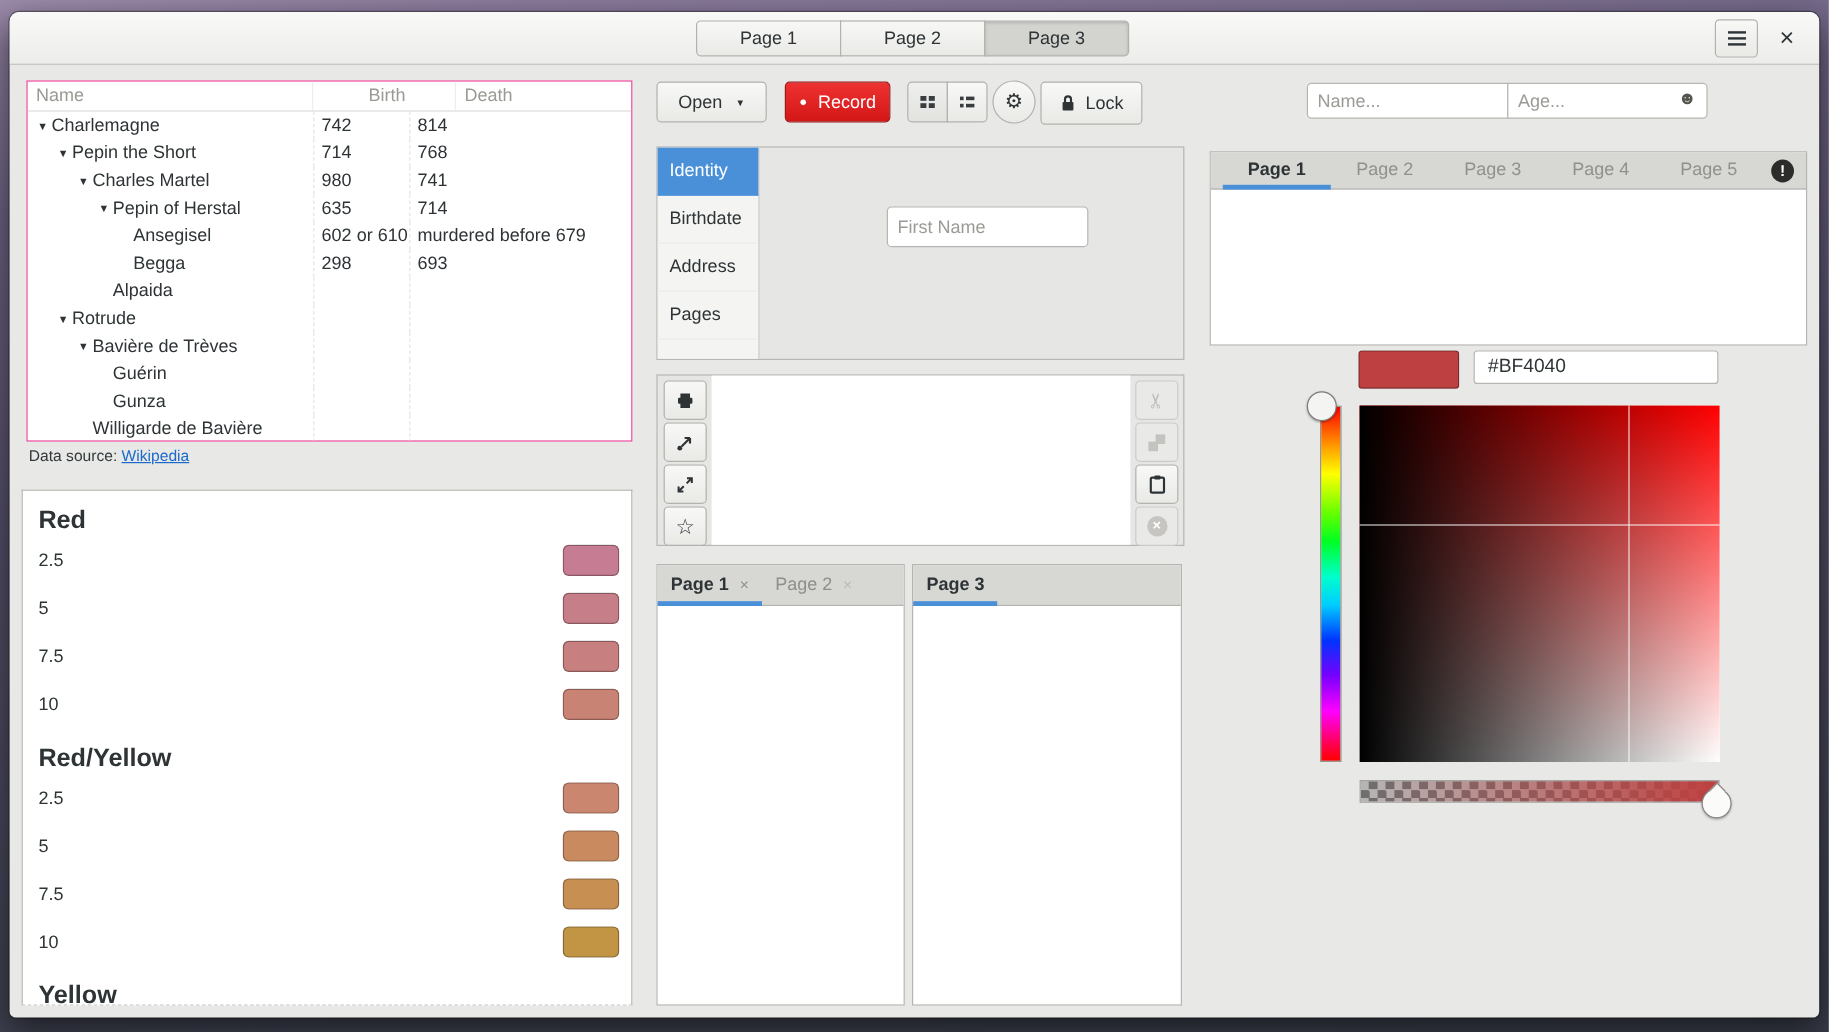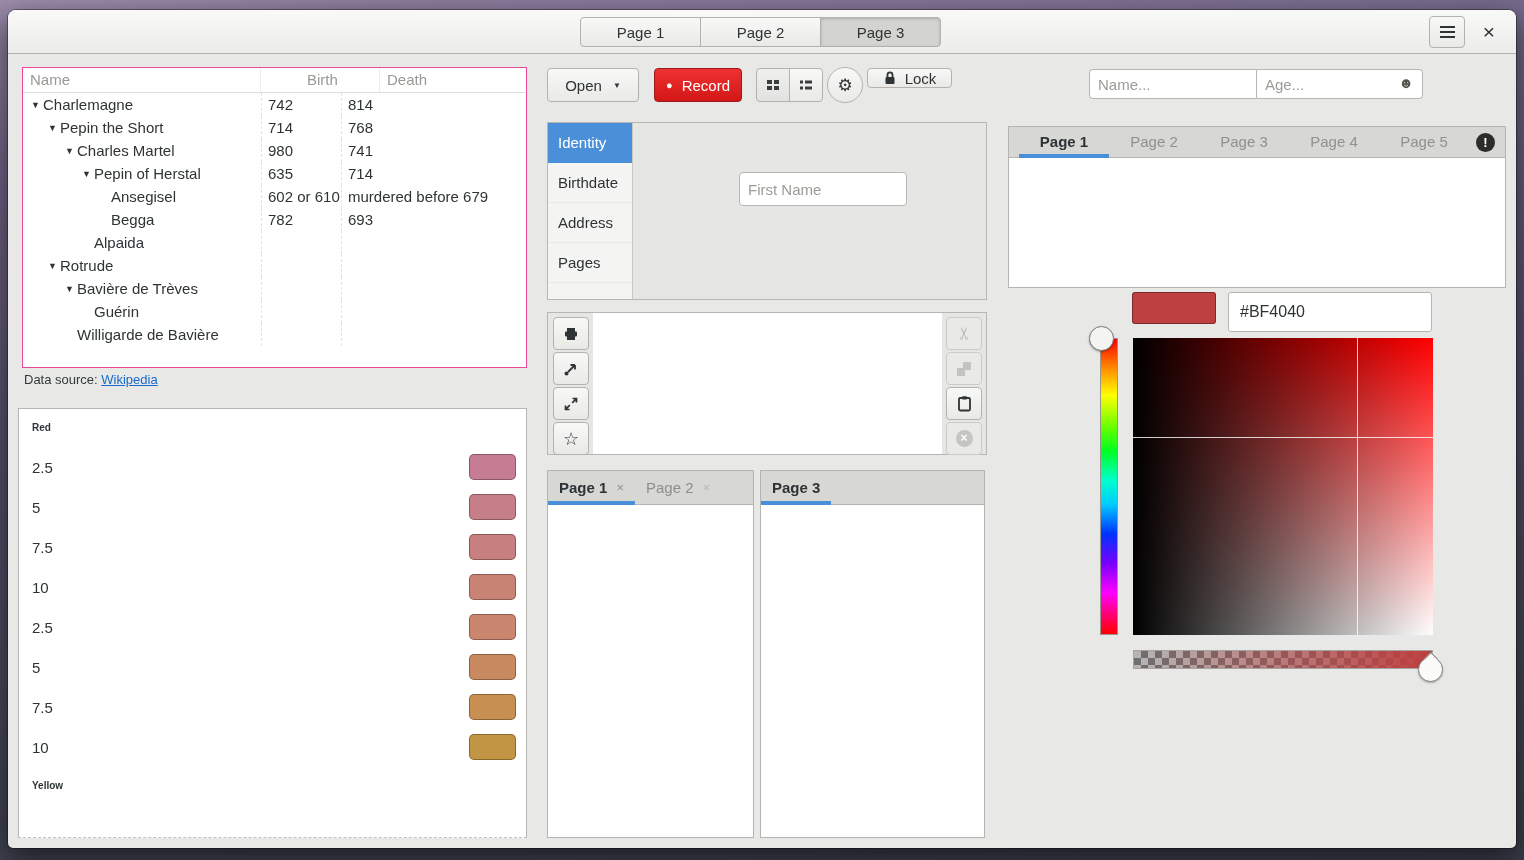--- a/index.html
+++ b/index.html
@@ -59,36 +59,36 @@
   .ind { flex:none; }
 
   .datasource { position:absolute; left:16px; top:362px; font-size:13px; color:#33393b; }
   .datasource a { color:#1b6acb; text-decoration:underline; }
 
   
   .palette {
     position:absolute; left:10px; top:398px; width:509px; height:430px;
     background:#fff; border:1px solid #b8b6b2; border-bottom:1px dashed #c4c3c0; overflow:hidden;
   }
-  .pal-title { font-weight:bold; font-size:10px; padding:13px 0 0 13px; height:38px; }
+  .pal-title { font-weight:bold; font-size:21px; padding:13px 0 0 13px; height:38px; }
   .pal-row { position:relative; height:40px; display:flex; align-items:center; padding-left:13px; font-size:15px; }
   .pal-swatch { position:absolute; right:10px; top:7px; width:47px; height:26px;
     border-radius:5px; border:1px solid rgba(0,0,0,.3); }
 
   
   .open-btn  { position:absolute; left:539px; top:58px; width:92px; height:34px; gap:11px; }
   .dd-arrow { font-size:8px; color:#2e3436; }
   .record-btn { position:absolute; left:646px; top:58px; width:88px; height:34px; gap:9px;
     background:linear-gradient(#ee3232,#d31717); border-color:#9c1a1a; color:#fff; }
   .record-dot { font-size:11px; color:#fff; }
   .viewpair { position:absolute; left:748px; top:58px; display:flex; }
   .view-btn { width:34px; height:34px; margin-left:-1px; border-radius:0 4px 4px 0; }
   .view-btn.first { margin-left:0; border-radius:4px 0 0 4px; background:linear-gradient(#efefee,#e2e2df); }
   .gear-btn { position:absolute; left:819px; top:57px; width:36px; height:36px; border-radius:50%; font-size:17px; }
-  .lock-btn { position:absolute; left:859px; top:58px; width:85px; height:20px; gap:8px; }
+  .lock-btn { position:absolute; left:859px; top:58px; width:85px; height:36px; gap:8px; }
 
   
   .stack {
     position:absolute; left:539px; top:112px; width:440px; height:178px;
     border:1px solid #b8b6b2; background:#e6e6e4; display:flex;
   }
   .side { width:85px; background:#f4f4f3; border-right:1px solid #c9c8c5; }
   .side-item { height:40px; line-height:40px; padding-left:10px; font-size:15px; border-bottom:1px solid #e9e9e7; }
   .side-item.active { background:#4a90d9; color:#fff; border-bottom-color:#4a90d9; }
   .stack-content { position:relative; flex:1; }
@@ -142,21 +142,21 @@
   .nb2-tab { position:relative; width:90px; text-align:center; line-height:30px; font-size:15px; color:#90908c; }
   .nb2-tab:first-child { margin-left:10px; }
   .nb2-tab.active { color:#2e3436; font-weight:bold; }
   .nb2-tab.active::after { content:""; position:absolute; left:0; right:0; bottom:-1px; height:4px; background:#4a90d9; }
   .warnicon { margin:auto 10px auto auto; width:19px; height:19px; border-radius:50%;
     background:#2c2c2a; color:#fff; font-size:13px; font-weight:bold; text-align:center; line-height:19px; }
 
   
   .cswatch { position:absolute; left:1124px; top:282px; width:84px; height:32px;
     border:1px solid rgba(0,0,0,.35); border-radius:3px; }
-  .hexentry { position:absolute; left:1220px; top:282px; width:204px; height:40px;
+  .hexentry { position:absolute; left:1220px; top:282px; width:204px; height:28px;
     border-radius:3px; font-size:16px; padding-left:11px; }
   .hue { position:absolute; left:1092px; top:328px; width:18px; height:297px;
     border:1px solid #98978f;
     background:linear-gradient(to bottom,#ff0000 0%,#ff9900 11%,#ffff00 19%,#66ff00 30%,#00ff22 38%,#00ffcc 48%,#00ccff 56%,#0033ff 66%,#7700ff 76%,#ff00ff 86%,#ff0044 96%,#ff0000 100%); }
   .hue-handle { position:absolute; left:1081px; top:316px; width:25px; height:25px; border-radius:50%;
     background:#f4f4f2; border:1px solid #7c7b77; box-shadow:0 1px 2px rgba(0,0,0,.35); }
   .sv { position:absolute; left:1125px; top:328px; width:300px; height:297px;
     background-image:linear-gradient(to right,#000,#fff),linear-gradient(to bottom,#f00,#fff);
     background-blend-mode:multiply; }
   .sv-v { position:absolute; left:74.7%; top:0; width:1px; height:100%; background:rgba(255,255,255,.8); }
@@ -244,21 +244,21 @@
           </div>
         <div class="c birth">602 or 610</div>
         <div class="c death">murdered before 679</div>
       </div>
       <div class="trow d4">
         <div class="c name">
             <span class="ind"></span>
             <span class="exp"></span>
             <span>Begga</span>
           </div>
-        <div class="c birth">782</div>
+        <div class="c birth">298</div>
         <div class="c death">693</div>
       </div>
       <div class="trow d3">
         <div class="c name">
             <span class="ind"></span>
             <span class="exp"></span>
             <span>Alpaida</span>
           </div>
         <div class="c birth"></div>
         <div class="c death"></div>
@@ -279,20 +279,29 @@
             <span>Bavière de Trèves</span>
           </div>
         <div class="c birth"></div>
         <div class="c death"></div>
       </div>
       <div class="trow d3">
         <div class="c name">
             <span class="ind"></span>
             <span class="exp"></span>
             <span>Guérin</span>
+          </div>
+        <div class="c birth"></div>
+        <div class="c death"></div>
+      </div>
+      <div class="trow d3">
+        <div class="c name">
+            <span class="ind"></span>
+            <span class="exp"></span>
+            <span>Gunza</span>
           </div>
         <div class="c birth"></div>
         <div class="c death"></div>
       </div>
       <div class="trow d2">
         <div class="c name">
             <span class="ind"></span>
             <span class="exp"></span>
             <span>Willigarde de Bavière</span>
           </div>
@@ -317,20 +326,21 @@
         <span class="pal-swatch" style="background-color: rgb(198, 126, 137);"></span>
       </div>
       <div class="pal-row">
         <span>7.5</span>
         <span class="pal-swatch" style="background-color: rgb(199, 127, 127);"></span>
       </div>
       <div class="pal-row">
         <span>10</span>
         <span class="pal-swatch" style="background-color: rgb(201, 131, 117);"></span>
       </div>
+      <div class="pal-title">Red/Yellow</div>
       <div class="pal-row">
         <span>2.5</span>
         <span class="pal-swatch" style="background-color: rgb(203, 134, 112);"></span>
       </div>
       <div class="pal-row">
         <span>5</span>
         <span class="pal-swatch" style="background-color: rgb(201, 138, 96);"></span>
       </div>
       <div class="pal-row">
         <span>7.5</span>

